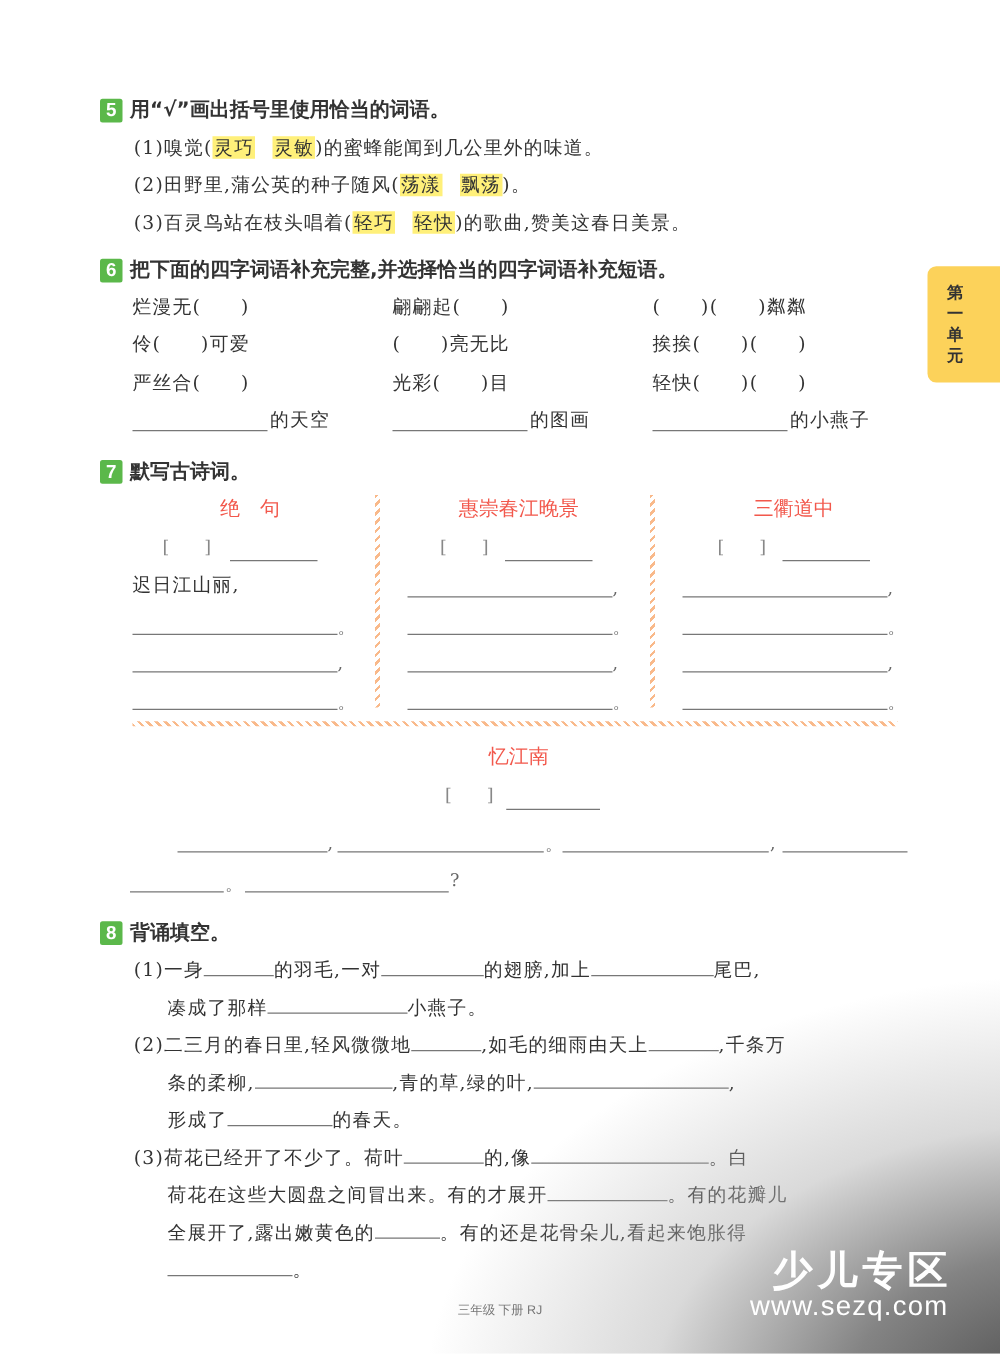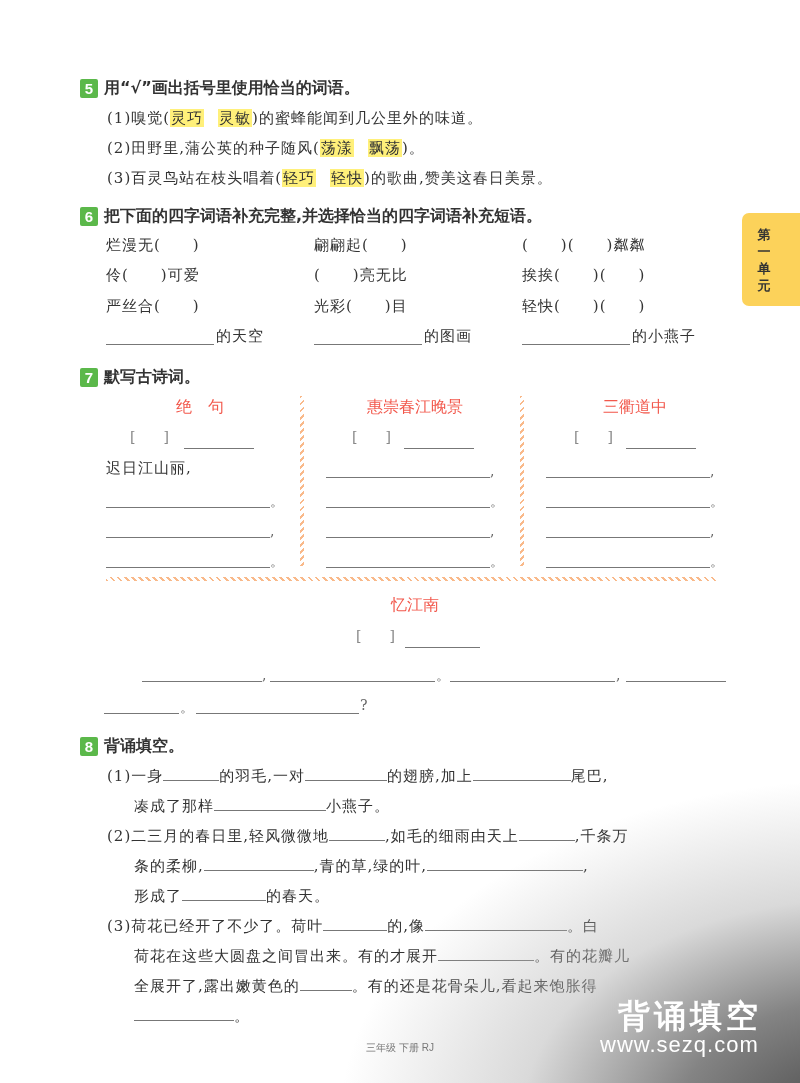--- a/index.html
+++ b/index.html
@@ -278,14 +278,14 @@
 </div>
 <div class="line-text" style="left:134px; top:977px;">
   <span>全展开了,露出嫩黄色的</span><span class="blank" style="width:52px;"></span><span>。有的还是花骨朵儿,看起来饱胀得</span>
 </div>
 <div class="line-text" style="left:134px; top:1007px;">
   <span class="blank" style="width:100px;"></span><span>。</span>
 </div>
 
 <div class="footer-gradient"></div>
 <div class="footer-text">三年级 下册 RJ</div>
-<div class="wm-cn">背诵填空</div>
+<div class="wm-cn">少儿专区</div>
 <div class="wm-url">www.sezq.com</div>
 
 </body></html>

